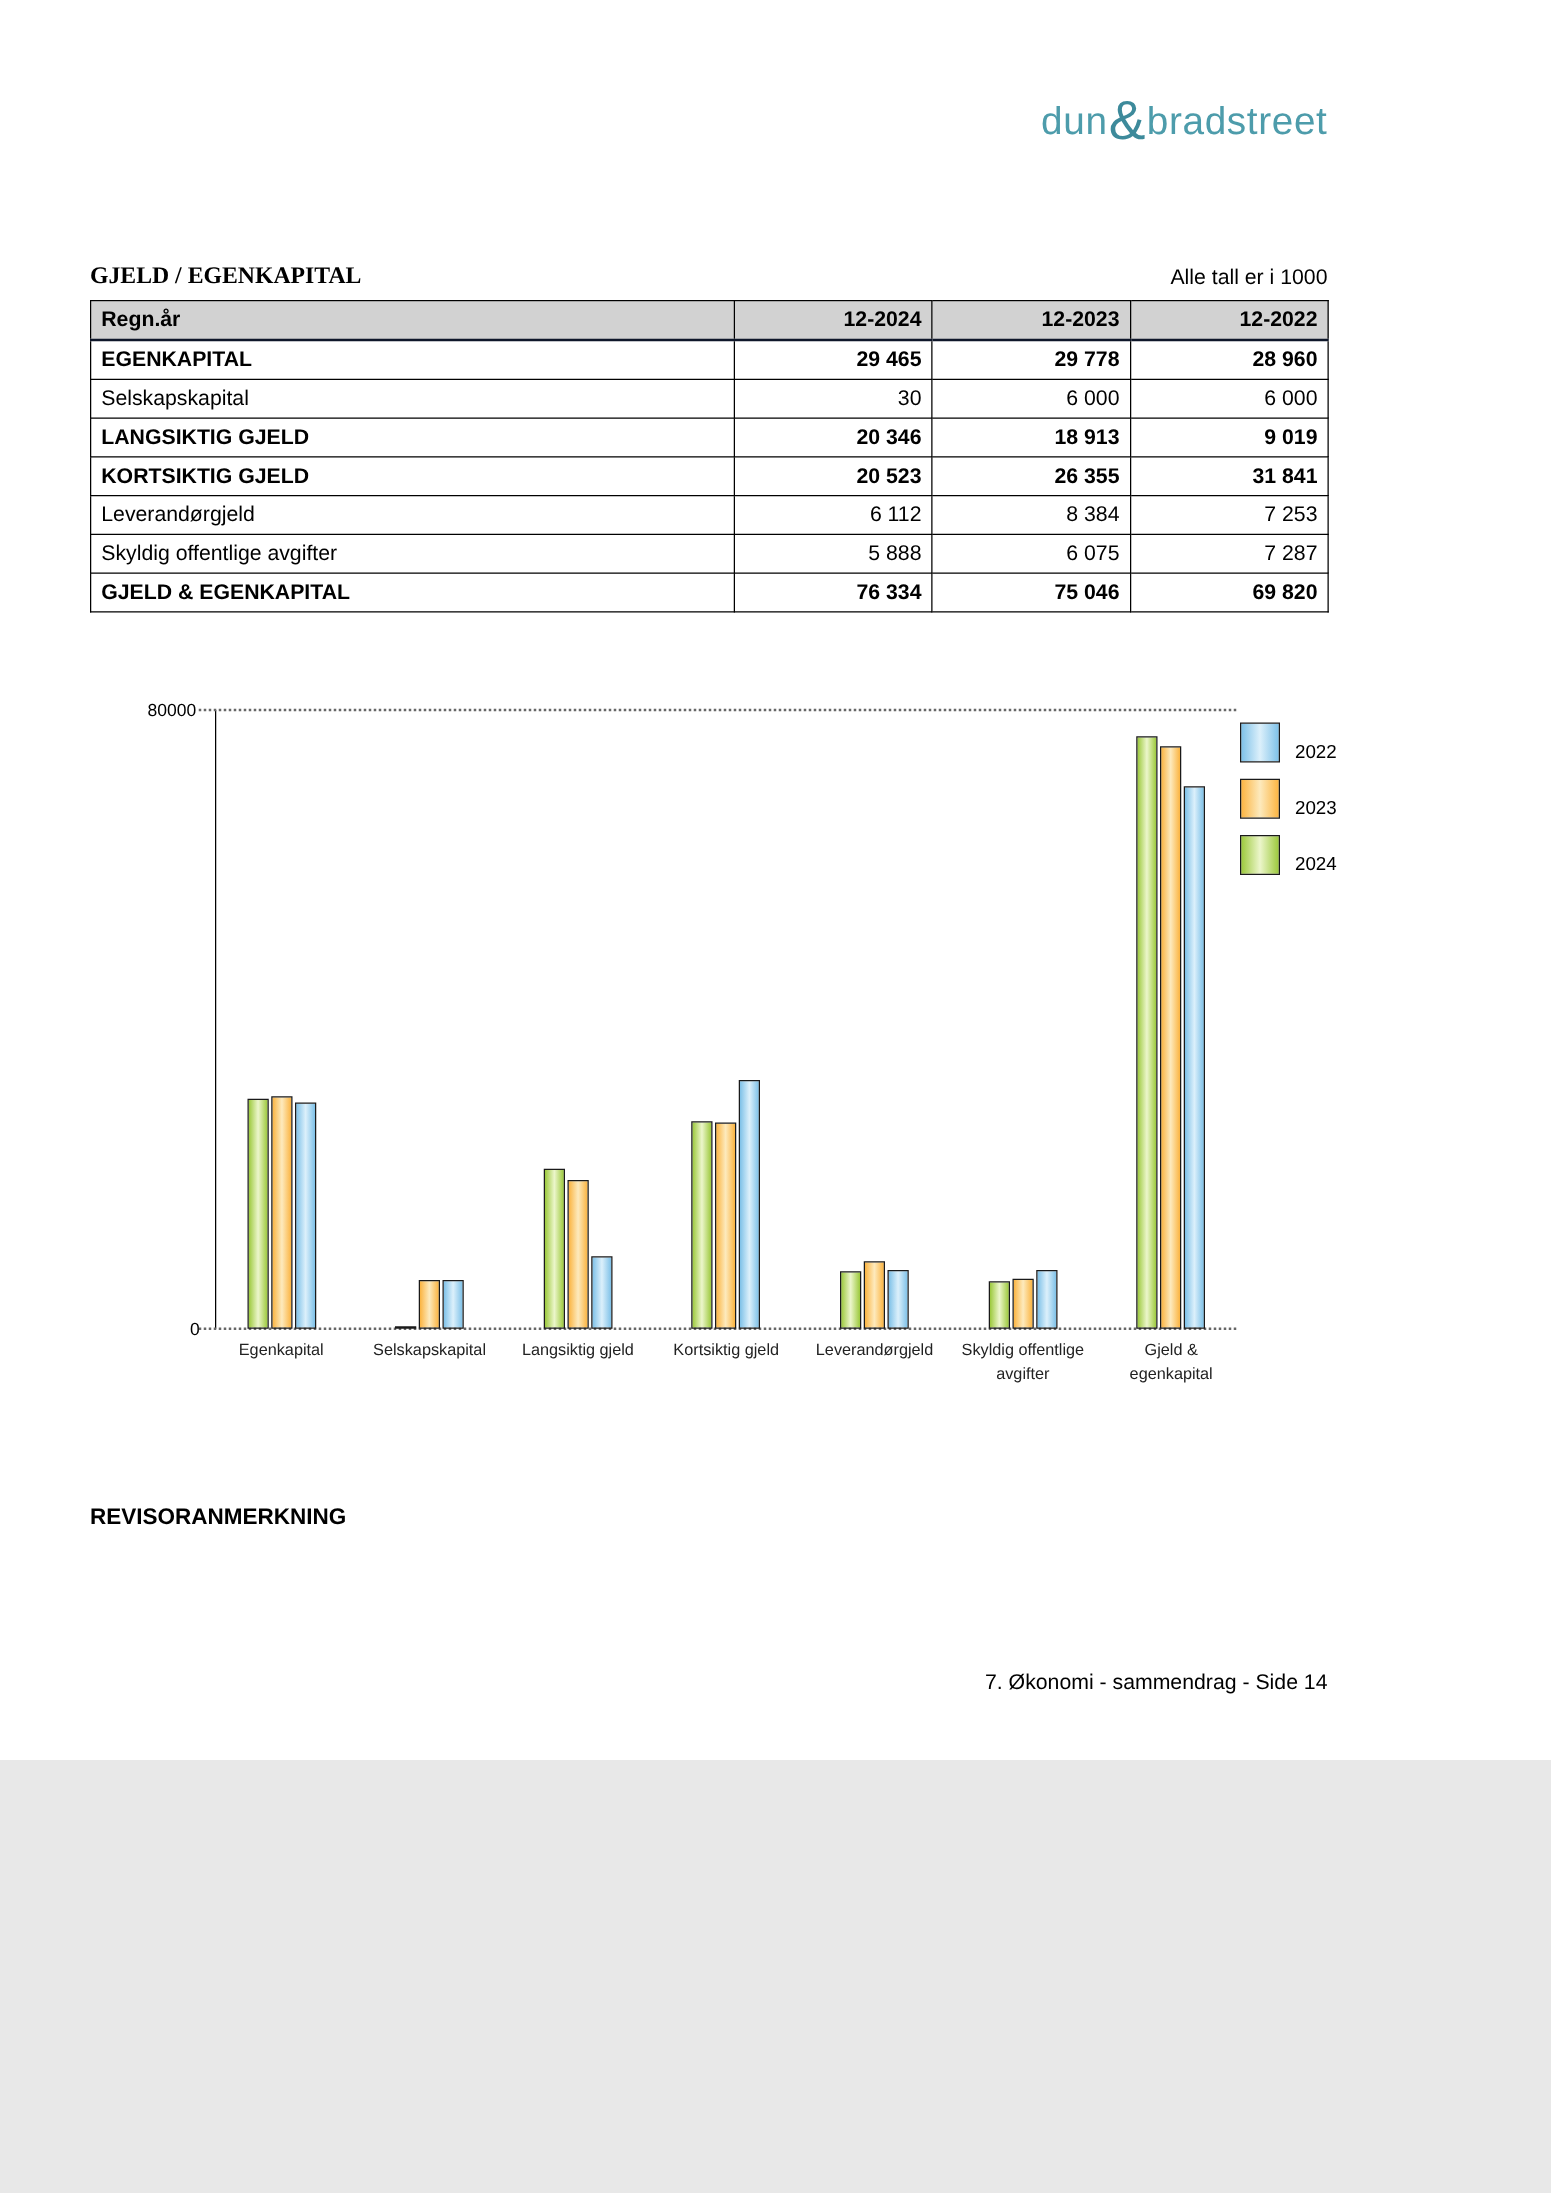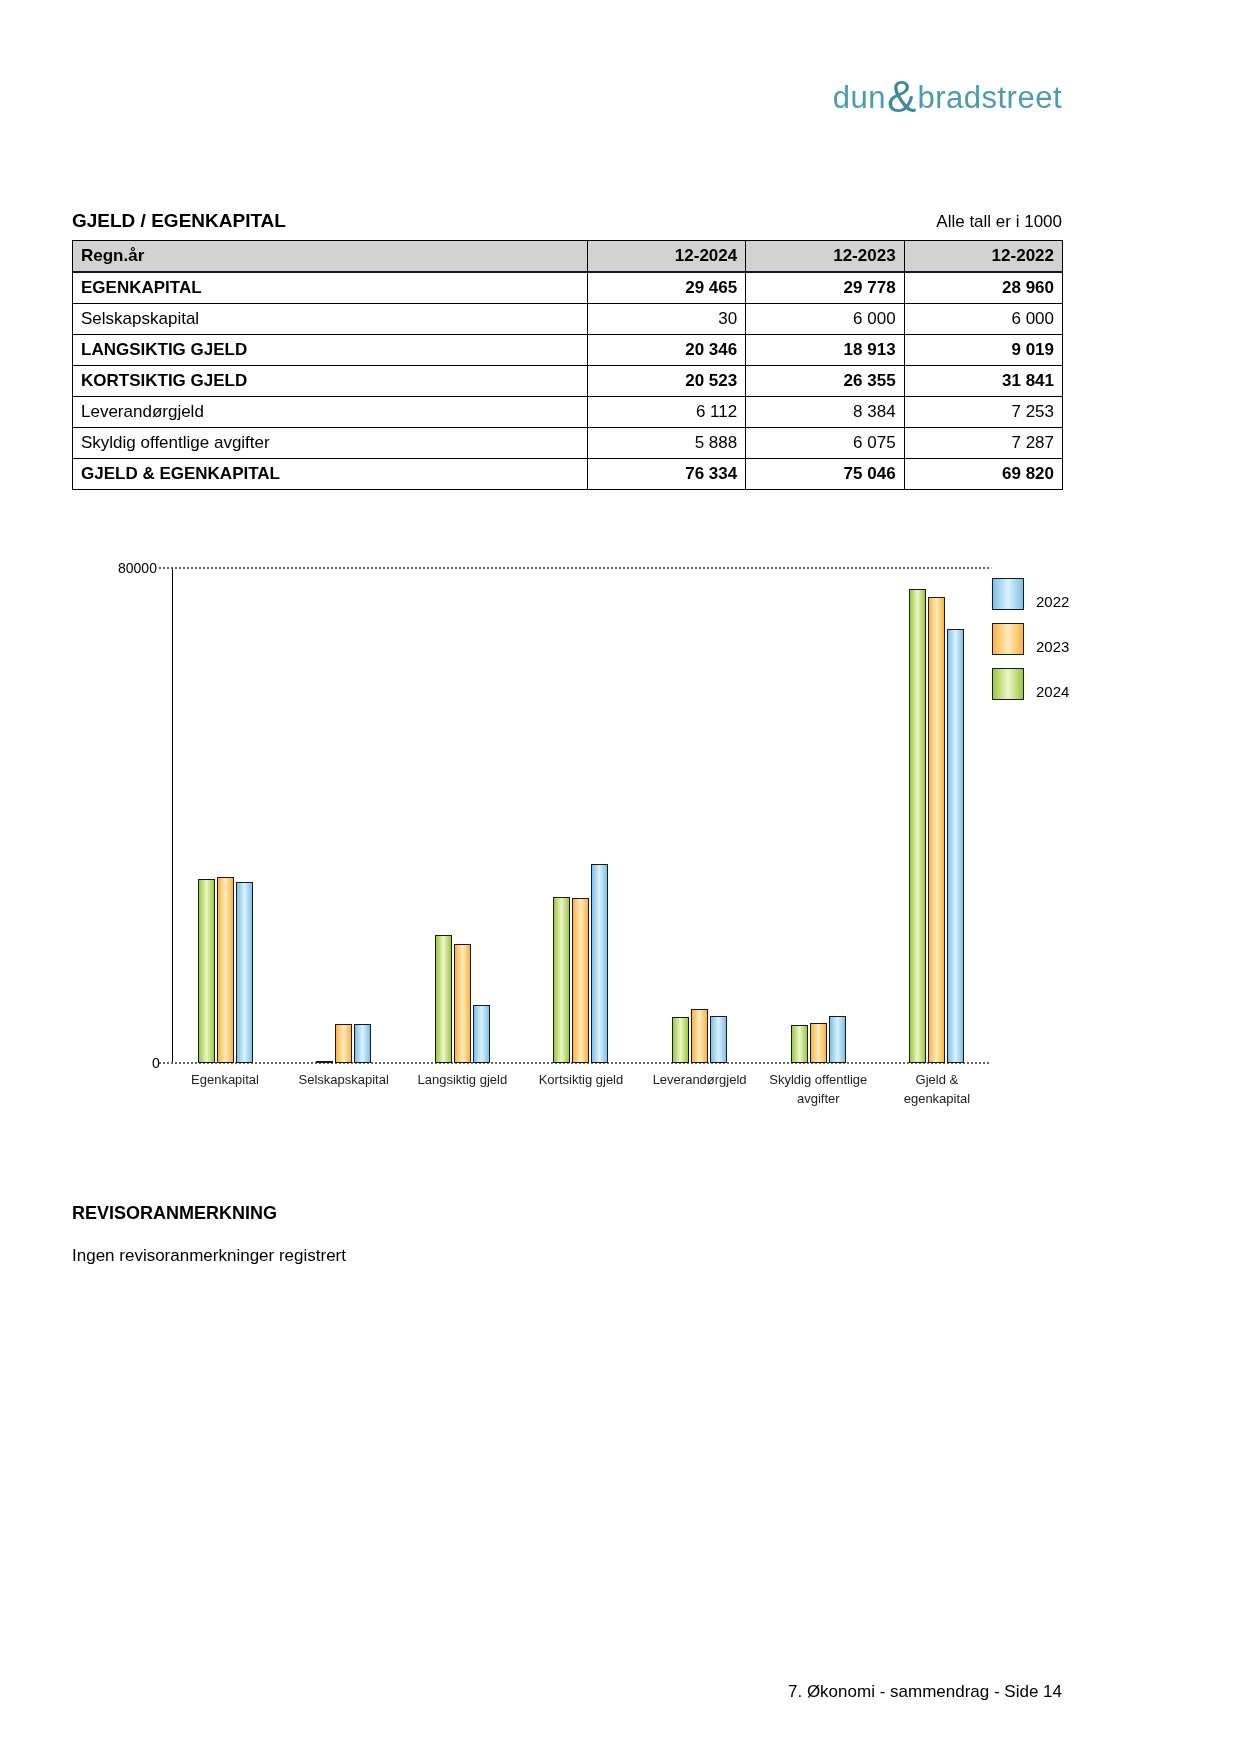--- a/index.html
+++ b/index.html
@@ -1,20 +1,20 @@
 <!DOCTYPE html>
 <html><head>
 <meta charset="utf-8">
 <style>
   * { box-sizing: content-box; }
   html, body { margin: 0; padding: 0; background: #e8e8e8; }
   body { font-family: "Liberation Sans", sans-serif; color: #000; }
   .page {
     position: relative;
-    width: 1241px; height: 1754px;
+    width: 1241px; height: 1408px;
     margin: 0 auto;
     background: #ffffff;
     overflow: hidden;
   }
   .content { margin-left: 72px; width: 990px; }
 
   
   .logo-row { padding-top: 68px; text-align: right; }
   .logo { display: inline-block; white-space: nowrap; }
   .logo-dun, .logo-bradstreet {
@@ -24,21 +24,21 @@
     font-size: 44px; color: #3d8a9b; font-weight: 400;
     position: relative; top: 4px; margin: 0 1px;
   }
 
   
   .section-head {
     margin-top: 92px;
     display: flex; justify-content: space-between; align-items: flex-end;
     margin-bottom: 8px;
   }
-  .section-title { font-size: 19px; font-weight: bold; }
+  .section-title { font-size: 19px; font-weight: bold; font-family: Liberation Serif, serif; }
   .section-note  { font-size: 17px; }
 
   
   table.fin { border-collapse: collapse; width: 100%; font-size: 17px; }
   table.fin th, table.fin td {
     border: 1px solid #000;
     padding: 5px 8px;
     height: 20px;
   }
   table.fin th {
@@ -264,19 +264,18 @@
           </div>
           <div class="legend-item">
             <span class="legend-swatch" style="background: linear-gradient(90deg, rgb(156, 201, 60) 0%, rgb(236, 246, 203) 50%, rgb(156, 201, 60) 100%);"></span>
             <span class="legend-label">2024</span>
           </div>
         </div>
     </div>
 
     <div class="revisor">
       <div class="revisor-title">REVISORANMERKNING</div>
-      <div class="revisor-text">Ingen revisoranmerkninger registrert</div>
     </div>
 
   </div>
 
   <div class="footer">7. Økonomi - sammendrag - Side 14</div>
 </div>
 
 </body></html>

